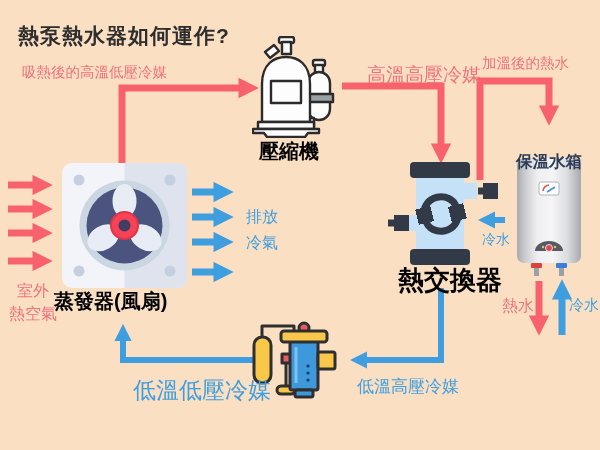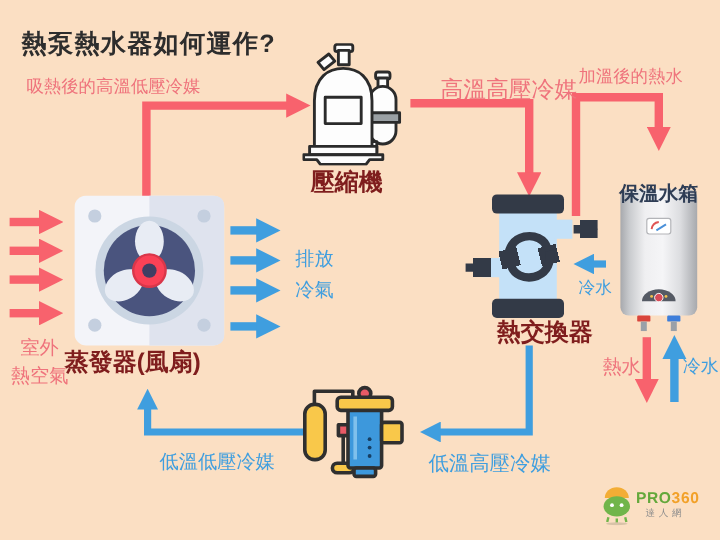--- a/index.html
+++ b/index.html
@@ -7,21 +7,21 @@
   .stage {
     position:relative; width:600px; height:450px; overflow:hidden;
     background:#fbdfc3;
     font-family:"Liberation Sans","DejaVu Sans",sans-serif;
     padding-left:46px;
   }
   .lbl { position:absolute; white-space:pre-line; z-index:5; }
   .title { font-size:21px; font-weight:bold; color:#2d2d2d; letter-spacing:1px; }
   .red   { color:#ef737c; }
   .blue  { color:#3f9edf; }
-  .dark  { color:#7f1d1d; font-weight:600; }
+  .dark  { color:#000000; font-weight:600; }
   .navy  { color:#2e3d55; font-weight:600;margin-top:20px; }
   .overlay { position:absolute; left:0; top:0; z-index:1; }
   .device  { position:absolute; z-index:2; }
   .logo { position:absolute; left:501px; top:402px; width:95px; height:40px; z-index:5; }
   .logo .mascot { position:absolute; left:0; top:0; }
   .logo .brandrow { position:absolute; left:29px; top:5px; font-weight:bold; font-size:13px; letter-spacing:.5px; }
   .logo .g { color:#64a83b; } .logo .o { color:#f2a129; }
   .logo .sub { position:absolute; left:37px; top:20px; font-size:8px; color:#8d8d8d; letter-spacing:3px; }
 </style>
 </head>
@@ -171,37 +171,23 @@
   </svg>
 
   <div class="lbl red" style="left:22px;  top:63px;  font-size:14.5px;">吸熱後的高溫低壓冷媒</div>
   <div class="lbl red" style="left:367px; top:62px;  font-size:19px;">高溫高壓冷媒</div>
   <div class="lbl red" style="left:482px; top:54px;  font-size:14.5px;">加溫後的熱水</div>
   <div class="lbl navy" style="left:516px; top:131px; font-size:16.5px;">保溫水箱</div>
   <div class="lbl dark" style="left:259px; top:138px; font-size:20px;">壓縮機</div>
   <div class="lbl blue" style="left:246px; top:204px; font-size:16px; line-height:1.6;">排放
 冷氣</div>
   <div class="lbl blue" style="left:482px; top:231px; font-size:14px;">冷水</div>
-  <div class="lbl dark" style="left:398px; top:263px; font-size:20px;margin-left:16px;">熱交換器</div>
+  <div class="lbl dark" style="left:398px; top:263px; font-size:26px;">熱交換器</div>
   <div class="lbl dark" style="left:54px;  top:288px; font-size:20px;">蒸發器(風扇)</div>
   <div class="lbl red" style="left:4px;   top:279px; font-size:16px; line-height:1.45; width:58px; text-align:center;">室外
 熱空氣</div>
-  <div class="lbl blue" style="left:133px; top:375px; font-size:16px;">低溫低壓冷媒</div>
+  <div class="lbl blue" style="left:133px; top:375px; font-size:23px;">低溫低壓冷媒</div>
   <div class="lbl blue" style="left:357px; top:375px; font-size:17px;">低溫高壓冷媒</div>
   <div class="lbl red" style="left:502px; top:296px; font-size:16px;">熱水</div>
   <div class="lbl blue" style="left:569px; top:296px; font-size:15px;">冷水</div>
 
-  <div class="logo">
-    <svg class="mascot" width="27" height="36" viewBox="0 0 27 36">
-      <path d="M3,13 A10,9 0 0 1 23,13 Z" fill="#f3ad35"></path>
-      <ellipse cx="13" cy="20" rx="11" ry="8.5" fill="#71b54a"></ellipse>
-      <circle cx="9" cy="19" r="1.6" fill="#fff"></circle>
-      <circle cx="17" cy="19" r="1.6" fill="#fff"></circle>
-      <path d="M6,29 l-1,4 M13,30 l0,4 M20,29 l1,4" stroke="#71b54a" stroke-width="2" fill="none"></path>
-      <ellipse cx="13" cy="34.5" rx="9" ry="1.2" fill="#d8c3a8"></ellipse>
-    </svg>
-    <div class="brandrow">
-      <span class="g">PRO</span><span class="o">360</span>
-    </div>
-    <div class="sub">達人網</div>
-  </div>
 
 </div>
 
 </body></html>

